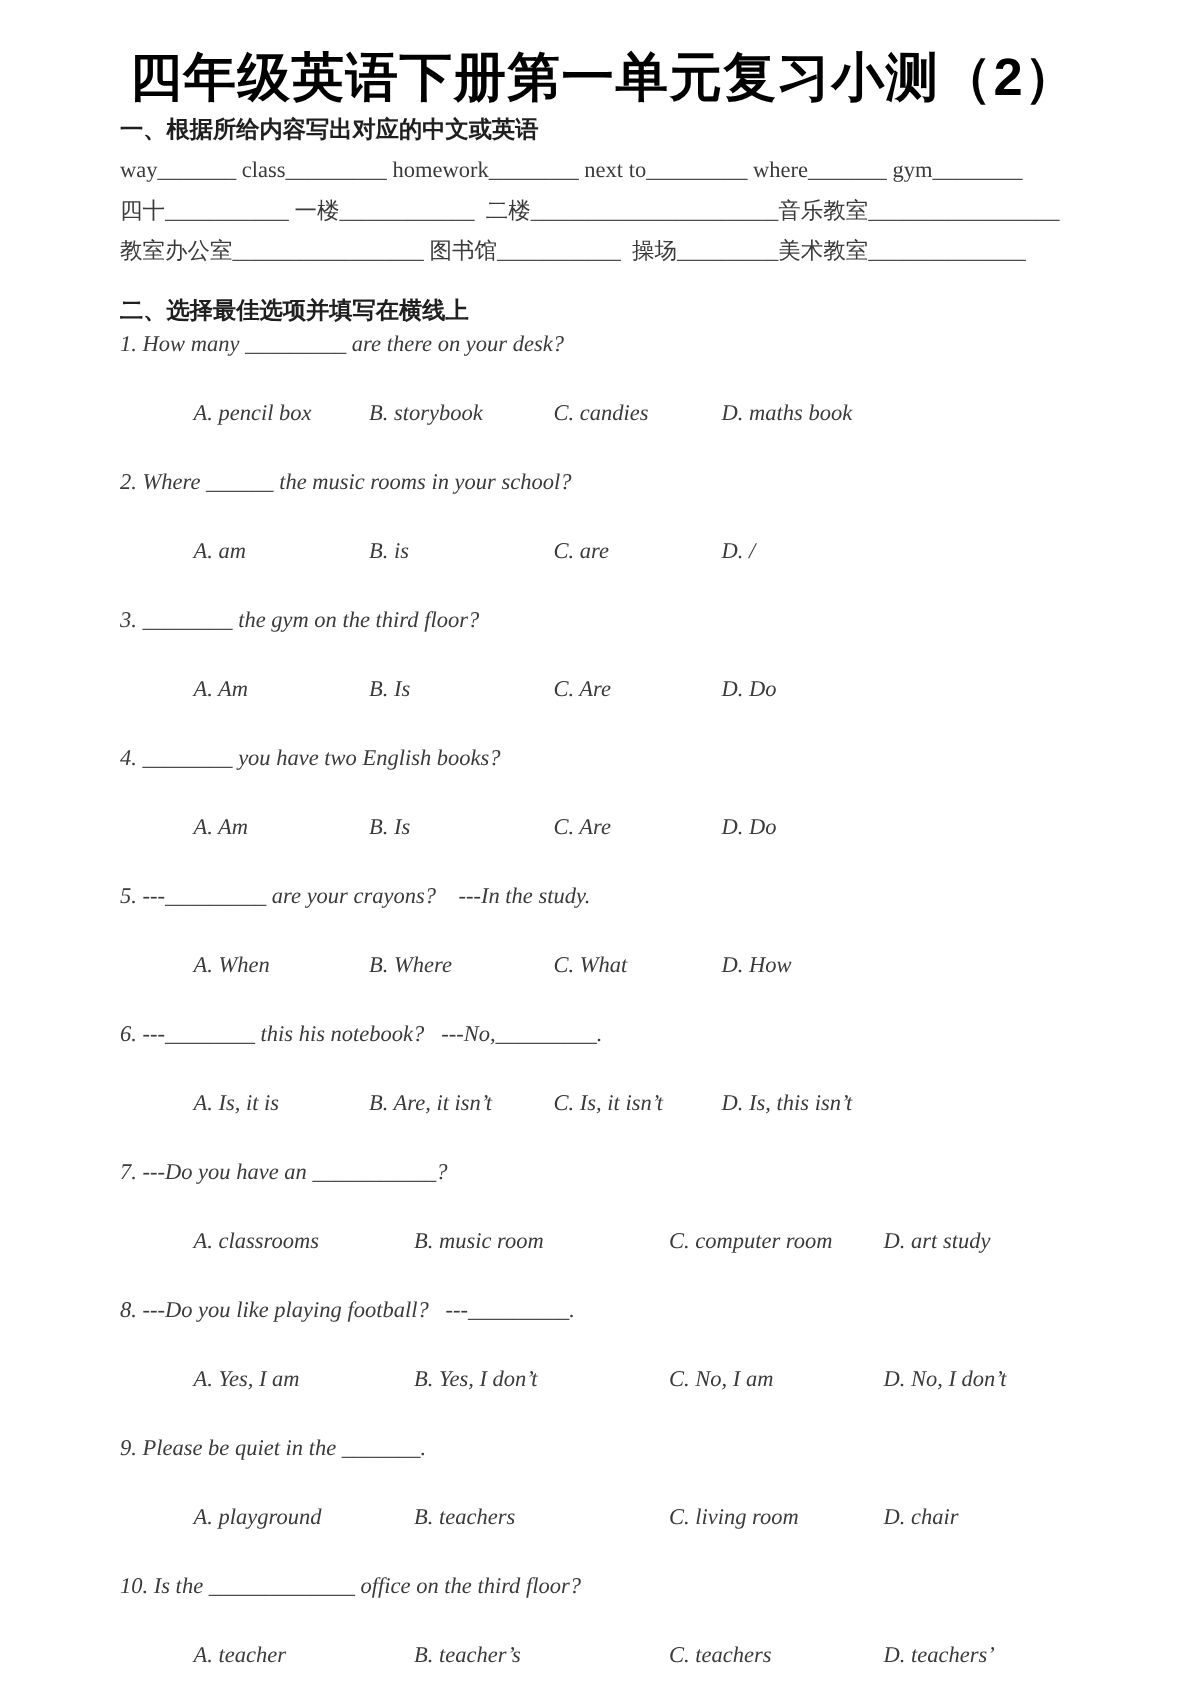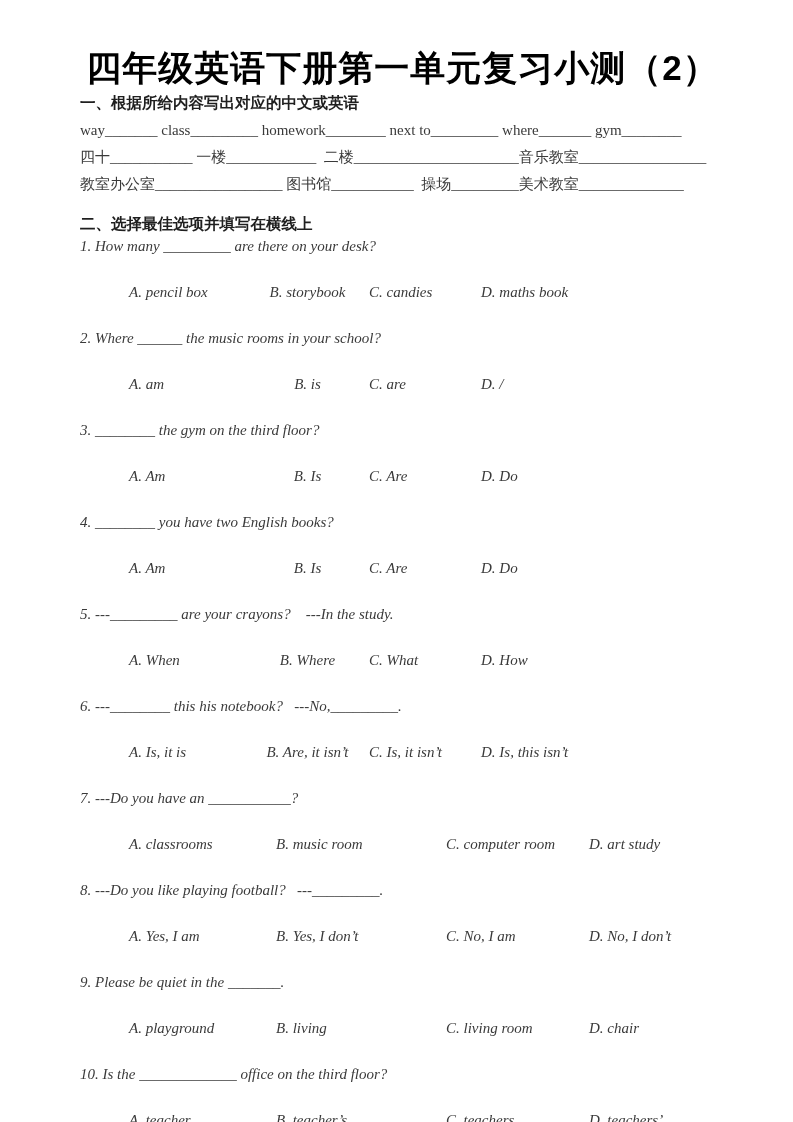--- a/index.html
+++ b/index.html
@@ -8,21 +8,21 @@
     height: 1122px;
     background: #ffffff;
     font-family: "Liberation Serif", serif;
     color: #3a3a3a;
     overflow: hidden;
   }
   .page {
     box-sizing: border-box;
     width: 793px;
     height: 1122px;
-    padding: 44px 58px 20px 80px;
+    padding: 28px 58px 20px 80px;
   }
   .title {
     margin: 0 0 0 -10px;
     text-align: center;
     font-family: "Liberation Sans", sans-serif;
     font-weight: 900;
     font-size: 35px;
     line-height: 48px;
     color: #000000;
     letter-spacing: 1px;
@@ -56,21 +56,21 @@
   }
   .opts {
     margin: 0;
     padding-left: 19px;
     font-size: 15px;
     line-height: 23px;
     white-space: pre-wrap;
   }
   .opts .o { display: inline-block; vertical-align: top; }
   .n .oa { width: 117px; }
-  .n .ob { width: 123px; text-align: center; }
+  .n .ob { width: 123px; }
   .n .oc { width: 112px; }
   .w .oa { width: 147px; }
   .w .ob { width: 130px; }
   .w .oc { width: 143px; margin-left: 40px; }
 </style>
 </head>
 <body>
 
 <div class="page">
 
@@ -140,21 +140,21 @@
     <div class="q-block">
       <p class="q-text">8. ---Do you like playing football?   ---_________.</p>
       <p class="opts w">
         <span class="o oa">A. Yes, I am</span><span class="o ob">B. Yes, I don’t</span><span class="o oc">C. No, I am</span><span class="o od">D. No, I don’t</span>
       </p>
     </div>
 
     <div class="q-block">
       <p class="q-text">9. Please be quiet in the _______.</p>
       <p class="opts w">
-        <span class="o oa">A. playground</span><span class="o ob">B. living</span><span class="o oc">C. living room</span><span class="o od">D. chair</span>
+        <span class="o oa">A. playground</span><span class="o ob">B. teachers</span><span class="o oc">C. living room</span><span class="o od">D. chair</span>
       </p>
     </div>
 
     <div class="q-block">
       <p class="q-text">10. Is the _____________ office on the third floor?</p>
       <p class="opts w">
         <span class="o oa">A. teacher</span><span class="o ob">B. teacher’s</span><span class="o oc">C. teachers</span><span class="o od">D. teachers’</span>
       </p>
     </div>
 

